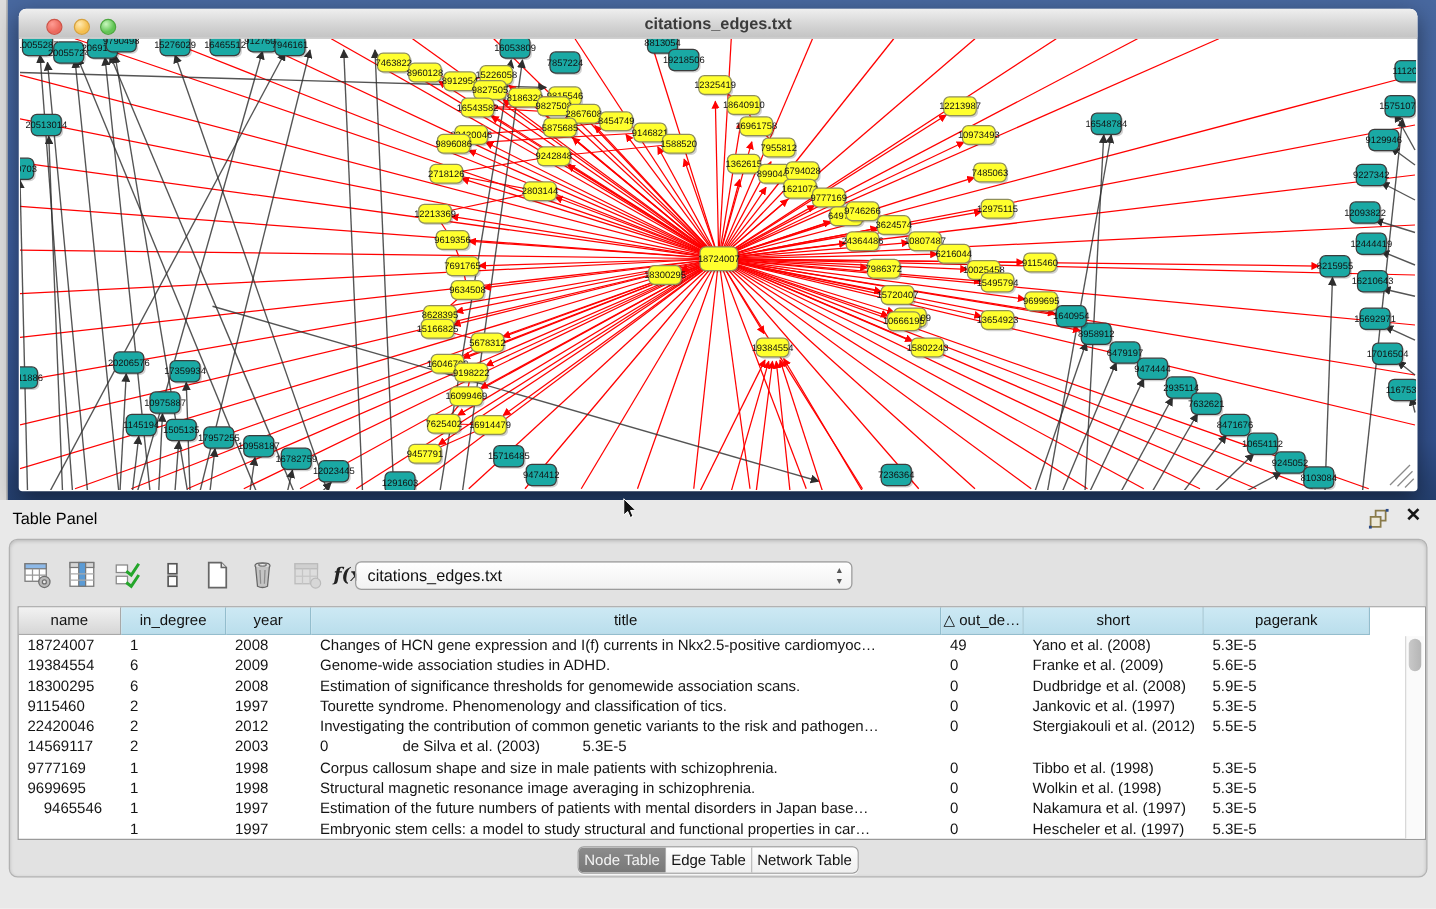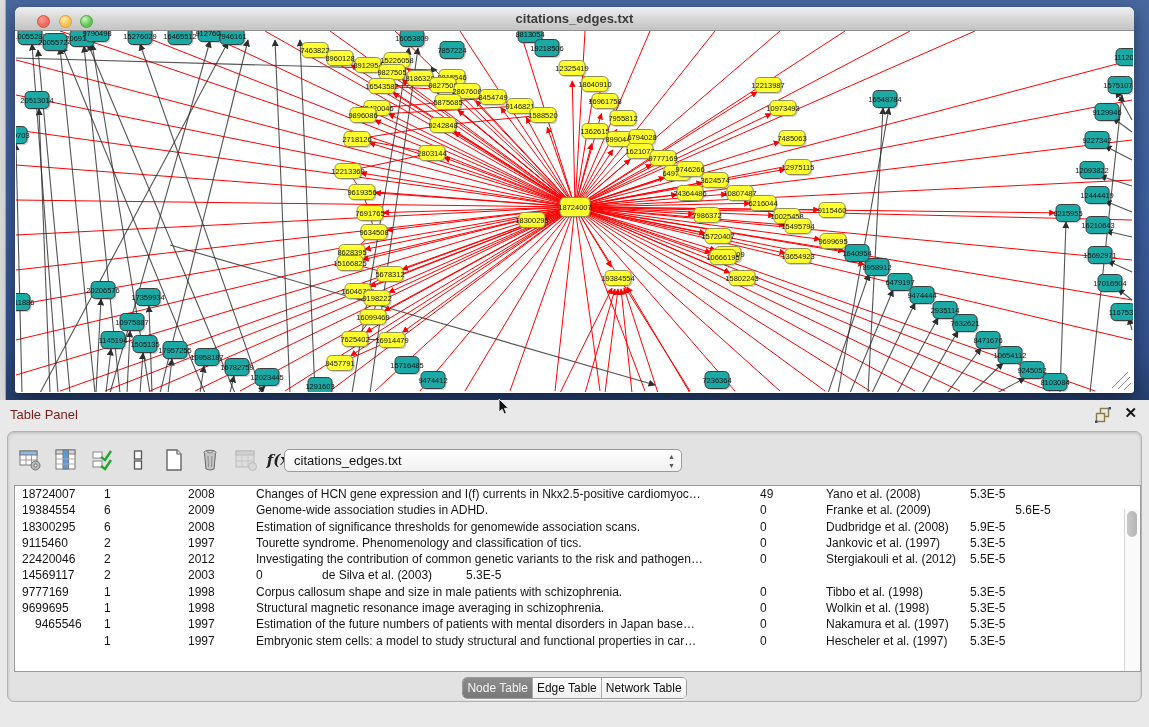--- a/index.html
+++ b/index.html
@@ -20,21 +20,21 @@
   .title-text { position:absolute; left:0; right:0; top:4px; text-align:center; font-size:13px; color:#3B3B3B; font-weight:bold; }
   .tl { position:absolute; top:8px; width:13px; height:13px; border-radius:50%; }
   .tl-red   { left:22px; background:radial-gradient(circle at 35% 30%,#FF9C93,#EC6A5E 60%); border:1px solid #CE5347; }
   .tl-yel   { left:44px; background:radial-gradient(circle at 35% 30%,#FFE9B0,#F5BF4F 60%); border:1px solid #D6A13D; }
   .tl-grn   { left:65px; background:radial-gradient(circle at 35% 30%,#C8F7BE,#61C554 60%); border:1px solid #4CA73E; }
   .canvas { position:absolute; left:1px; top:24px; width:1117px; height:361px; background:#fff; overflow:hidden; border-radius:0 0 3px 3px; }
   .canvas svg { display:block; }
 
   
   .panel-head { position:absolute; left:0; top:400px; width:1149px; height:31px; background:#E9E9E9; }
-  .panel-title { position:absolute; left:10px; top:7px; font-size:13px; color:#7f1d1d; }
+  .panel-title { position:absolute; left:10px; top:7px; font-size:13px; color:#000000; }
   .float-icon { position:absolute; right:38px; top:7px; width:16px; height:16px; }
   .close-icon { position:absolute; right:12px; top:5px; font-size:15px; font-weight:bold; color:#151515; line-height:16px; }
 
   .sunken { position:absolute; left:7px; top:431px; width:1135px; height:271px; background:#E2E2E2;
             border:1px solid #B2B2B2; border-radius:7px; box-shadow:inset 0 1px 3px rgba(0,0,0,.18); }
 
   .toolbar { position:absolute; left:8px; top:12px; height:32px; display:flex; align-items:center; gap:9px; }
   .tbtn { width:27px; height:27px; display:flex; align-items:center; justify-content:center; }
   .fx { font-family:"DejaVu Serif", serif; font-style:italic; font-weight:bold; font-size:15px; color:#222; }
   .combo { position:absolute; left:276px; top:17px; width:398px; height:23px; background:linear-gradient(180deg,#FFF,#F1F1F1);
@@ -964,38 +964,48 @@
       </span>
       <span class="tbtn fx">f(x)</span>
     </div>
 
     <div class="combo">
       <span>citations_edges.txt</span>
       <span class="combo-arrows">▲<br>▼</span>
     </div>
 
     <div class="tablewrap">
+      <div class="thead">
+          <div class="th gray" style="width: 82px;">name</div>
+          <div class="th" style="width: 84px;">in_degree</div>
+          <div class="th" style="width: 68px;">year</div>
+          <div class="th" style="width: 504px;">title</div>
+          <div class="th" style="width: 66px;">△ out_de…</div>
+          <div class="th" style="width: 144px;">short</div>
+          <div class="th" style="width: 133px;">pagerank</div>
+          <div class="th filler" style="flex: 1 1 0%;"></div>
+        </div>
       <div class="tbody">
           <div class="tr">
             <div class="td" style="width: 82px;">18724007</div>
             <div class="td" style="width: 84px;">1</div>
             <div class="td" style="width: 68px;">2008</div>
             <div class="td" style="width: 504px;">Changes of HCN gene expression and I(f) currents in Nkx2.5-positive cardiomyoc…</div>
             <div class="td" style="width: 66px;">49</div>
             <div class="td" style="width: 144px;">Yano et al. (2008)</div>
             <div class="td" style="width: 133px;">5.3E-5</div>
           </div>
           <div class="tr">
             <div class="td" style="width: 82px;">19384554</div>
             <div class="td" style="width: 84px;">6</div>
             <div class="td" style="width: 68px;">2009</div>
             <div class="td" style="width: 504px;">Genome-wide association studies in ADHD.</div>
             <div class="td" style="width: 66px;">0</div>
             <div class="td" style="width: 144px;">Franke et al. (2009)</div>
-            <div class="td" style="width: 133px; text-align: center;">5.6E-5</div>
+            <div class="td" style="width: 133px;">5.6E-5</div>
           </div>
           <div class="tr">
             <div class="td" style="width: 82px;">18300295</div>
             <div class="td" style="width: 84px;">6</div>
             <div class="td" style="width: 68px;">2008</div>
             <div class="td" style="width: 504px;">Estimation of significance thresholds for genomewide association scans.</div>
             <div class="td" style="width: 66px;">0</div>
             <div class="td" style="width: 144px;">Dudbridge et al. (2008)</div>
             <div class="td" style="width: 133px;">5.9E-5</div>
           </div>

